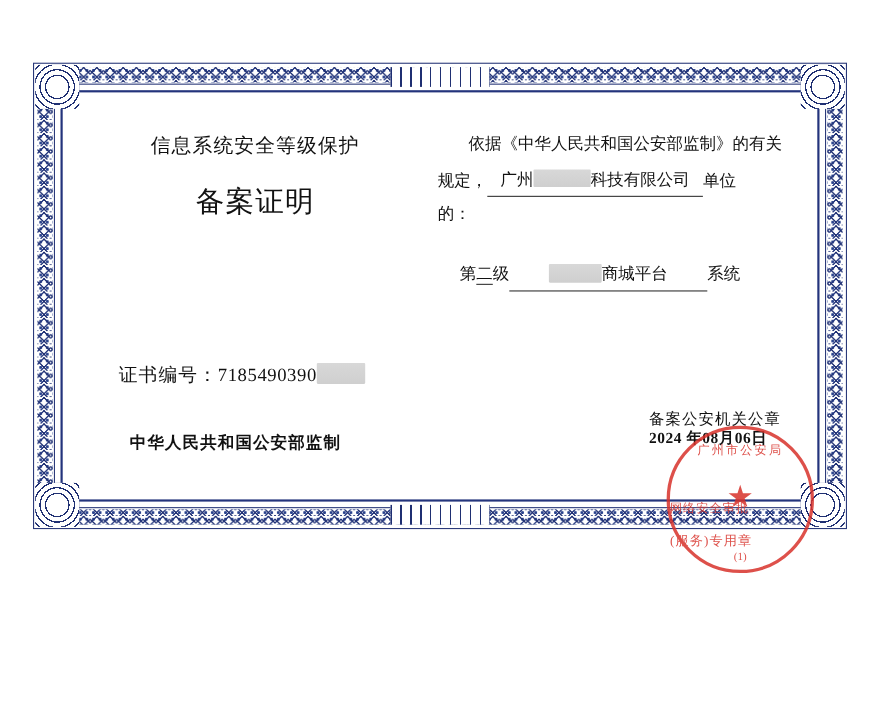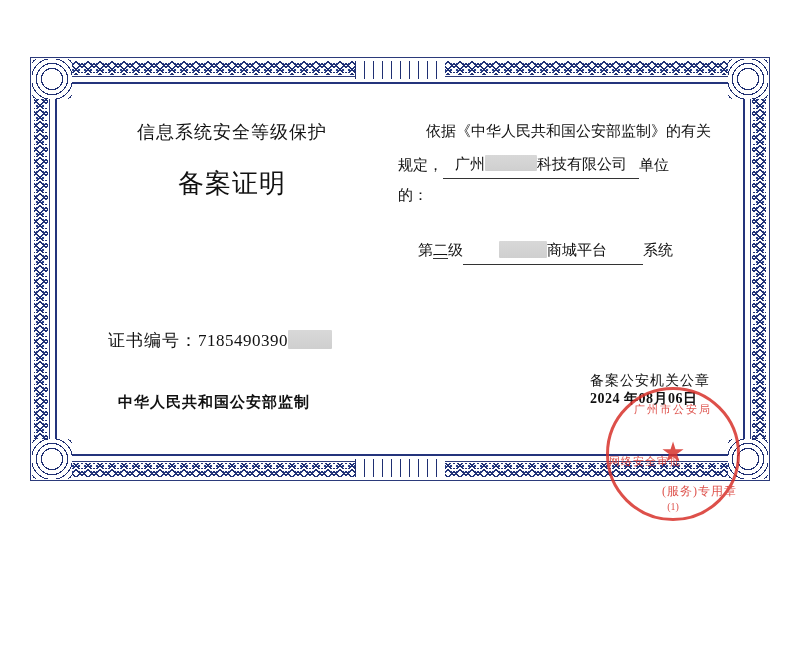--- a/index.html
+++ b/index.html
@@ -254,21 +254,21 @@
     width: 100%;
     top: 64px;
     font-size: 11px;
     letter-spacing: 1px;
     white-space: nowrap;
   }
   .stamp .bottom-text {
     position: absolute;
     width: 100%;
     bottom: 18px;
-    text-align: right;
+    text-align: left;
     font-size: 12px;
     letter-spacing: 1px;
     white-space: nowrap;
   }
   .stamp .num {
     position: absolute;
     width: 100%;
     bottom: 6px;
     text-align: center;
     font-size: 10px;

